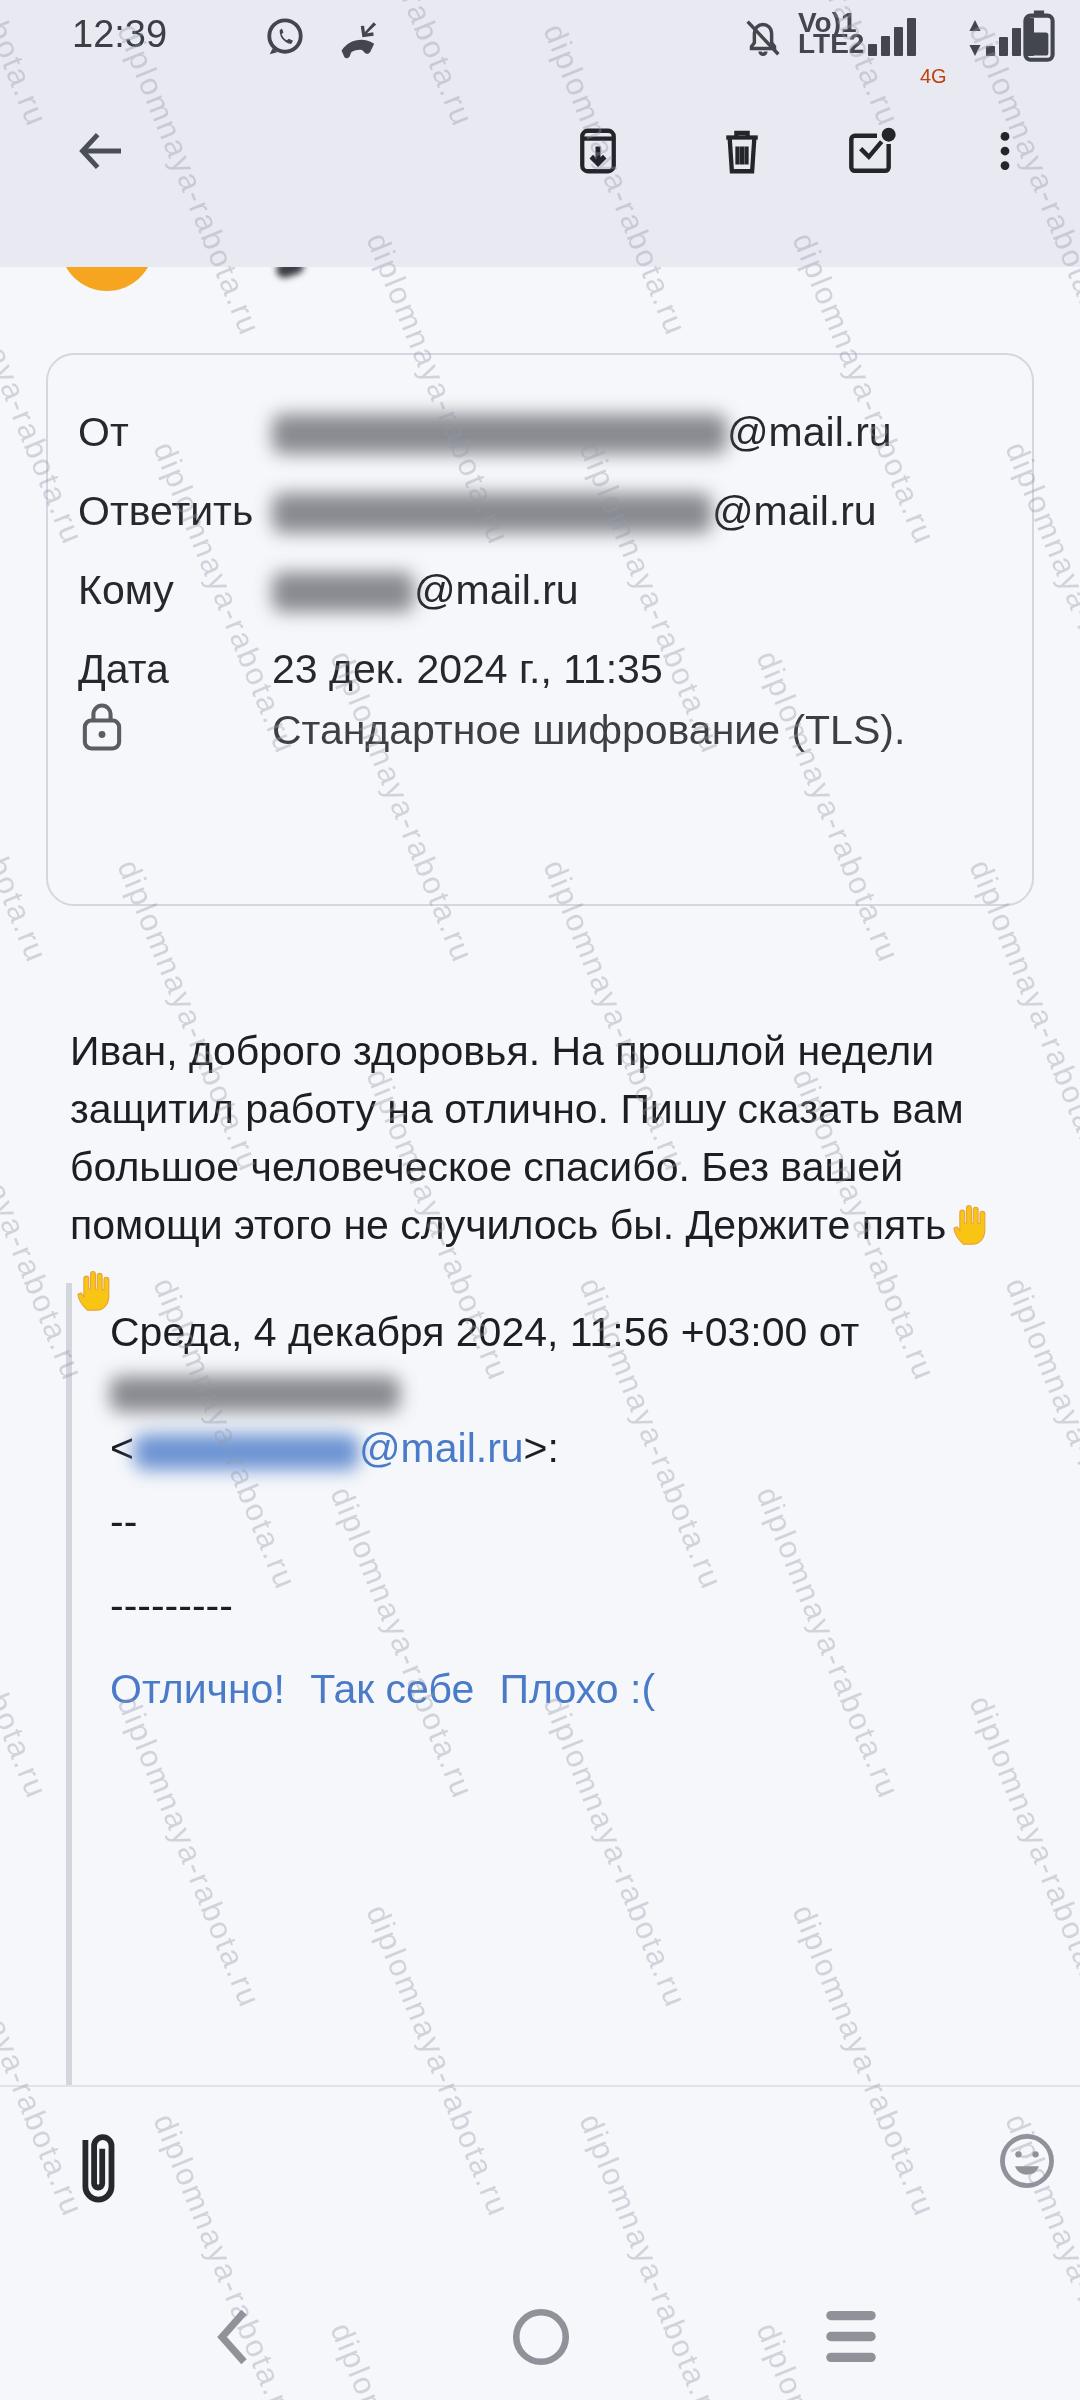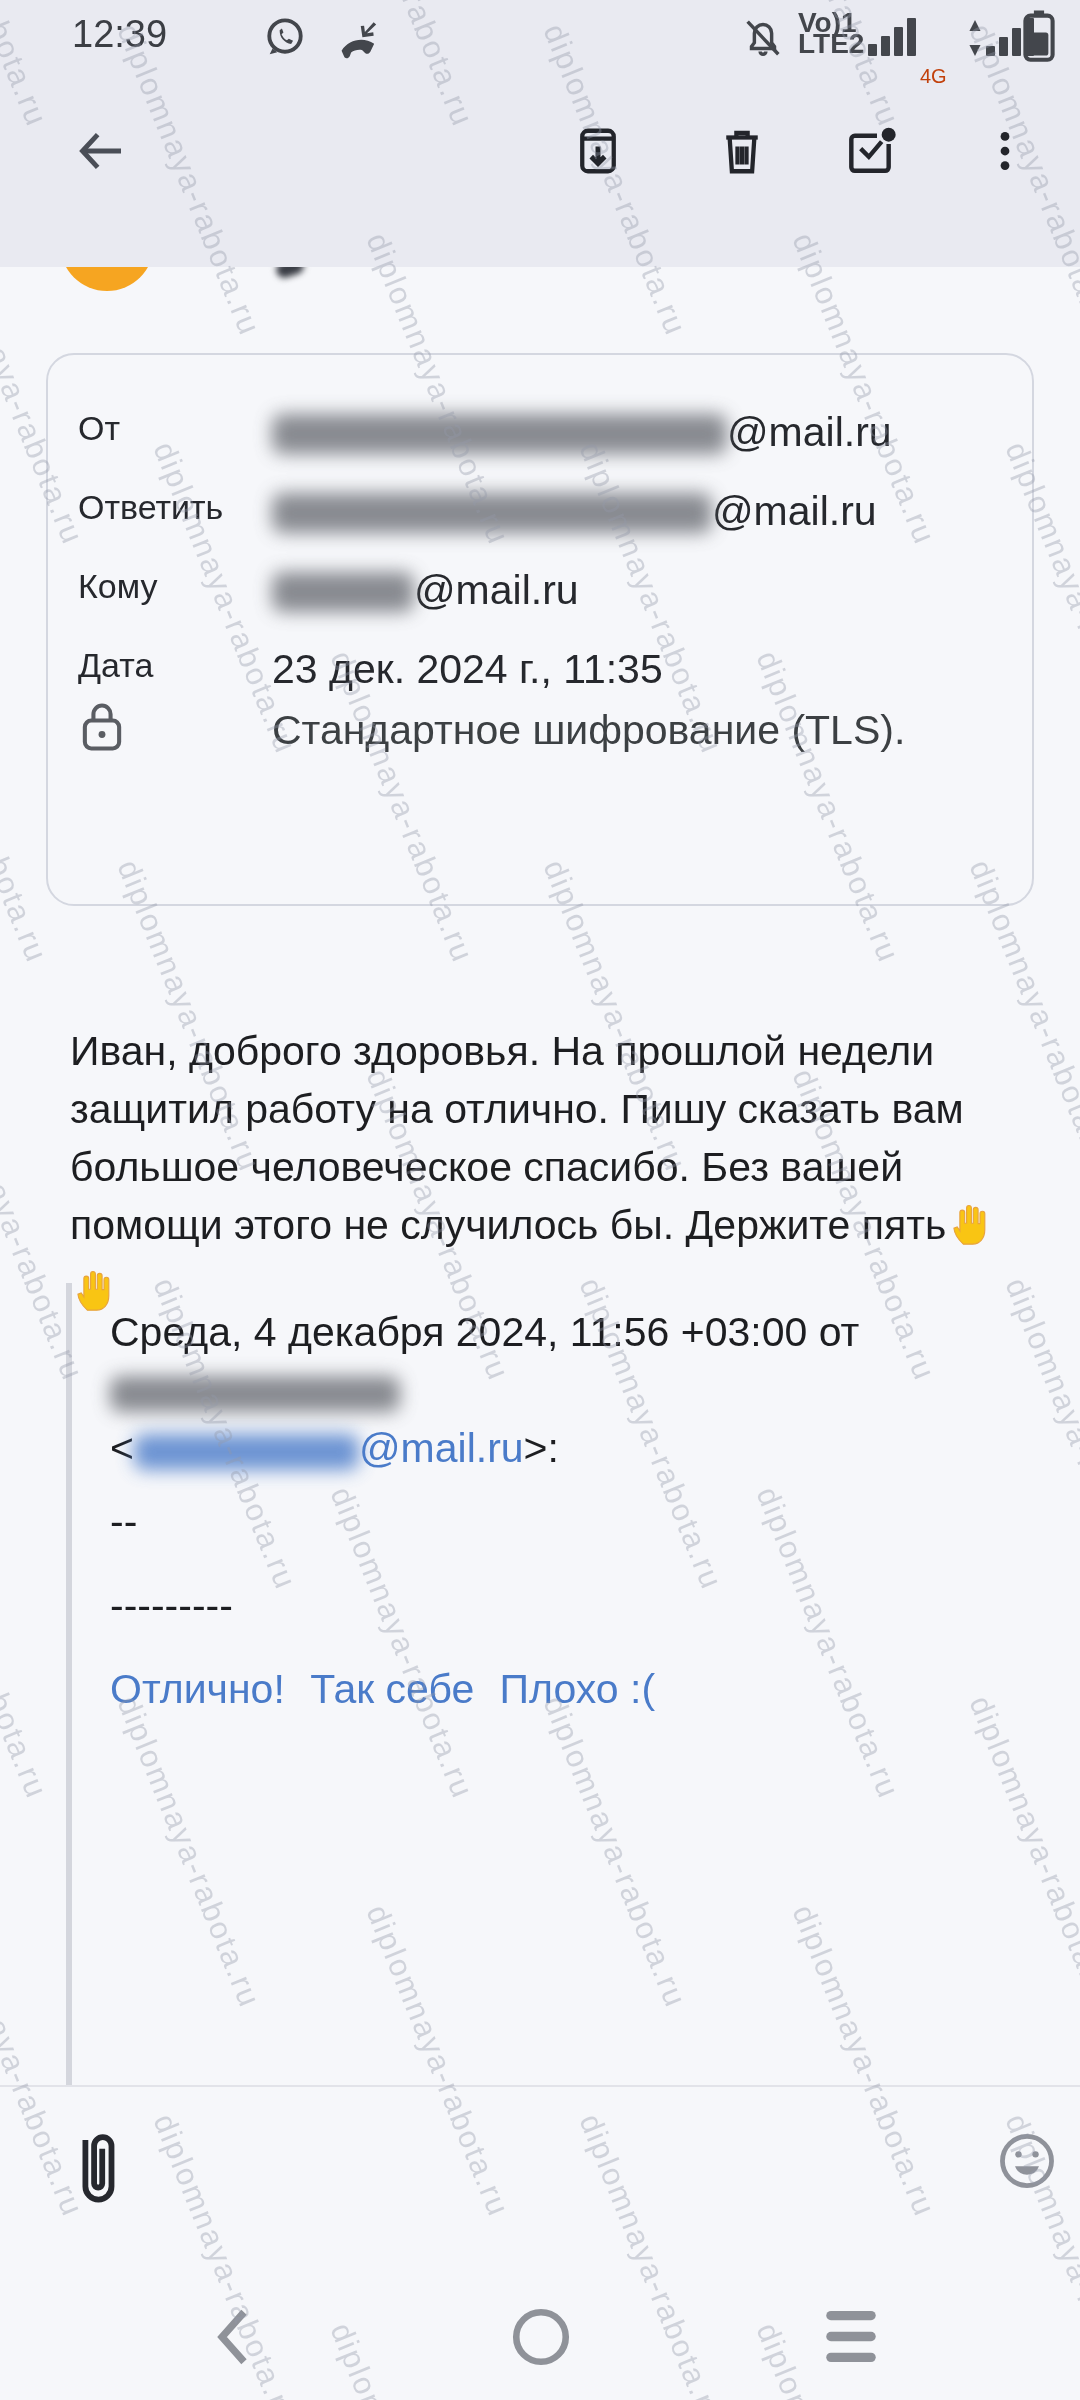--- a/index.html
+++ b/index.html
@@ -18,21 +18,21 @@
   .bars{position:absolute;display:flex;align-items:flex-end;gap:4px;}
   .bars div{width:9px;background:#43464c;border-radius:1px;}
   
   .toolbar{position:absolute;left:0;top:66px;width:1080px;height:201px;}
   .tbtn{position:absolute;top:55px;width:60px;height:60px;display:flex;align-items:center;justify-content:center;}
   
   .avatar{position:absolute;left:60px;top:197px;width:94px;height:94px;border-radius:50%;background:#F6A521;z-index:1;}
   .name-stub{position:absolute;left:276px;top:260px;width:28px;height:16px;background:#3a3d45;border-radius:8px;filter:blur(3px);transform:rotate(-18deg);z-index:1;}
   
   .card{position:absolute;left:46px;top:353px;width:988px;height:553px;border:2px solid #d4d7e0;border-radius:28px;background:transparent;box-sizing:border-box;}
-  .crow{position:absolute;left:30px;font-size:34px;color:#26282d;}
+  .crow{position:absolute;left:30px;font-size:41px;color:#26282d;}
   .cval{position:absolute;left:224px;font-size:41px;color:#26282d;white-space:nowrap;}
   .blur-blob{display:inline-block;height:40px;background:#63666d;border-radius:10px;filter:blur(9px);vertical-align:-8px;opacity:.75;}
   .blur-blob.blue{background:#4a7bc9;opacity:.8;}
   .sec-text{position:absolute;left:224px;top:352px;font-size:41px;color:#3c4043;}
   .sec-link{position:absolute;left:224px;top:418px;font-size:41px;color:#5a7499;}
   .lock{position:absolute;left:28px;top:342px;}
   
   .body-para{position:absolute;left:70px;top:1022px;width:952px;font-size:41px;line-height:58px;color:#1d1e21;}
   .hand{display:inline-block;vertical-align:-8px;margin-left:2px;}
   

